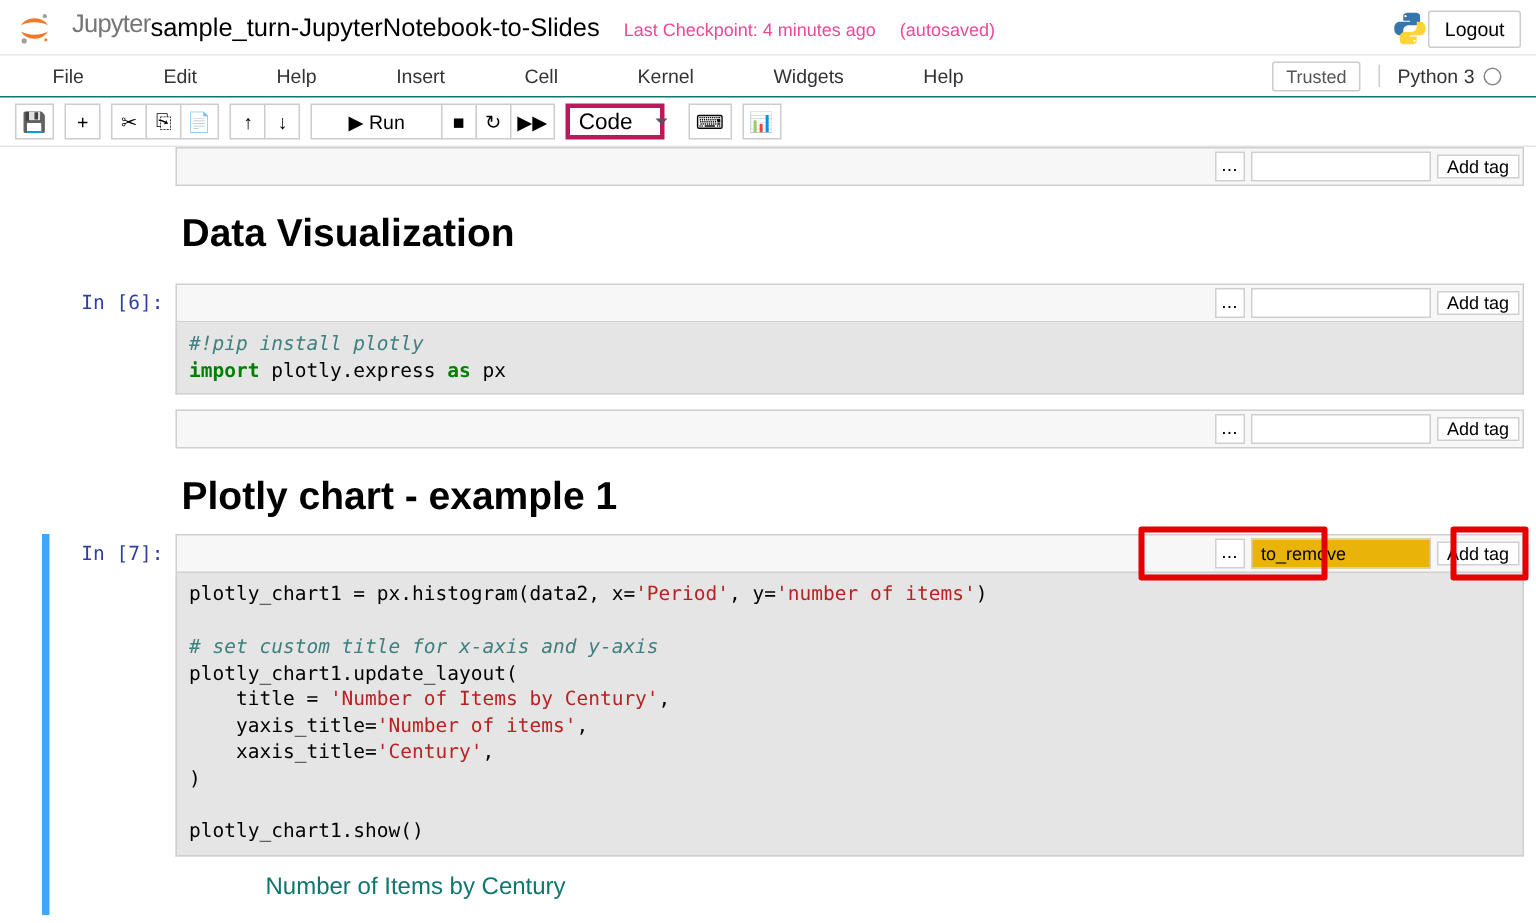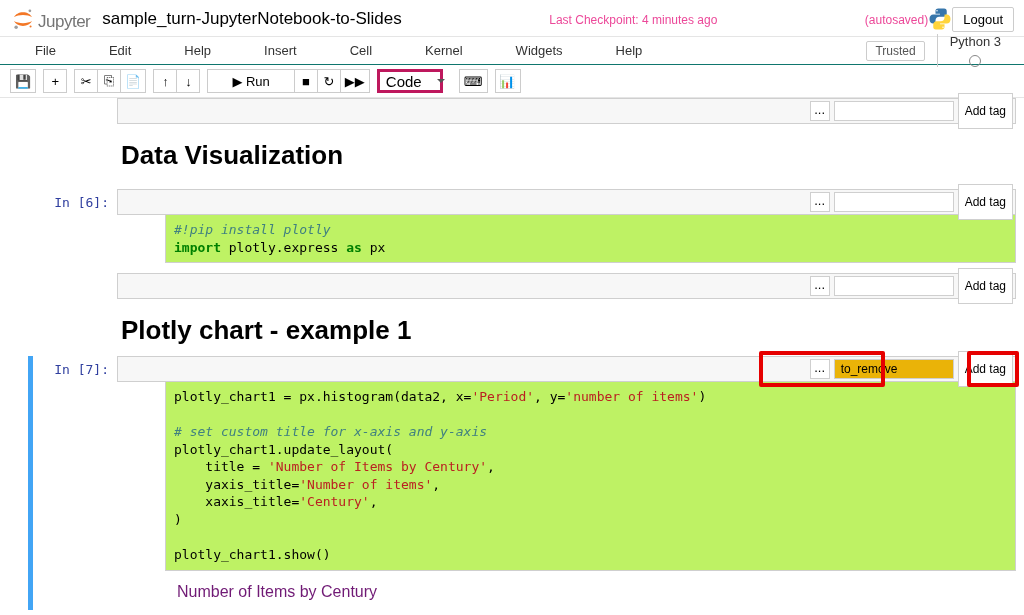--- a/index.html
+++ b/index.html
@@ -1,59 +1,59 @@
 <!DOCTYPE html>
 <html><head>
 <meta charset="utf-8">
 <style>
 * { box-sizing: border-box; margin: 0; padding: 0; }
 body { font-family: "Helvetica Neue", Helvetica, Arial, sans-serif; font-size: 13px; color: #000; background: #fff; width: 1024px; }
 .header { display: flex; align-items: center; padding: 6px 10px 4px 10px; border-bottom: 1px solid #e5e5e5; }
-.logo { display: flex; align-items: flex-end; gap: 2px; }
+.logo { display: flex; align-items: flex-start; gap: 12px; }
 .logo-icon { width: 26px; height: 26px; display:flex; align-items:center; justify-content:center;}
 .logo-text { font-size: 17px; color: #757575; font-weight: 400; letter-spacing: -0.5px; }
-.title-area { margin-left: 12px; font-size: 17px; color: #000; display: flex; align-items: baseline; gap: 6px; flex:1;justify-content:space-between; }
+.title-area { font-size: 17px; color: #000; display: flex; align-items: baseline; gap: 16px; flex:1; }
 .nb-name { color: #000; }
 .checkpoint { font-size: 12px; color: #ec4899; }
 .header-right { display:flex; align-items:center; }
 .py-icon { width:24px; height:24px; display:flex; align-items:center; justify-content:center;}
 .logout-btn { border:1px solid #ccc; background:#fff; padding:4px 10px; font-size:13px; border-radius:2px; cursor:pointer;}
 .menubar { display:flex; align-items:center; padding: 0 23px; border-bottom:1px solid #0f766e; font-size:13px; height:28px;gap:29px;}
 .menubar .menu-item { padding: 4px 12px; cursor:pointer; color:#333;}
 .menubar-right { margin-left:auto; display:flex; align-items:center; gap:12px;}
 .trusted { border:1px solid #ccc; padding:2px 8px; font-size:12px; color:#555; border-radius:2px;}
-.kernel-name { font-size:13px; color:#333; border-left:1px solid #ccc; padding-left:12px; display:flex; align-items:center; gap:6px;flex-direction:column;}
+.kernel-name { font-size:13px; color:#333; border-left:1px solid #ccc; padding-left:12px; display:flex; align-items:center; gap:6px;}
 .kernel-indicator { width:12px; height:12px; border:1px solid #888; border-radius:50%; }
 .toolbar { display:flex; align-items:center; padding:4px 10px; border-bottom:1px solid #e5e5e5; gap:0;}
 .tool-btn { border:1px solid #ccc; background:#fff; height:24px; min-width:24px; display:flex; align-items:center; justify-content:center; font-size:13px; margin-right:-1px; cursor:pointer; padding:0 4px;}
 .tool-group { display:flex; margin-right:8px;}
 .cell-type-select { border:3px solid #be185d; height:24px; font-size:15px; padding:0 18px 0 6px; margin-right:8px; background:#fff; appearance:none; position:relative;}
 .select-wrap { position:relative; display:inline-block; margin-right:8px;}
 .select-wrap::after { content:''; position:absolute; right:6px; top:10px; border-left:4px solid transparent; border-right:4px solid transparent; border-top:4px solid #555; pointer-events:none;}
 .notebook-container { padding: 0; }
 .cell-row { display:flex; position:relative; }
 .prompt-col { width:117px; text-align:right; padding:6px 8px 0 0; font-family: monospace; font-size:13px; color:#303F9F;}
 .prompt-col .in { color:#303F9F;}
 .cell-body { flex:1; margin-right:8px;}
 .tag-bar { background:#f7f7f7; border:1px solid #cfcfcf; height:26px; display:flex; align-items:center; justify-content:flex-end; padding:0 2px; gap:4px; }
 .tag-bar .dots { border:1px solid #cfcfcf; background:#fff; height:20px; min-width:20px; display:flex; align-items:center; justify-content:center; font-size:13px; cursor:pointer; padding-bottom:4px;}
 .tag-input { border:1px solid #cfcfcf; height:20px; width:120px; padding:0 4px; font-size:12px;}
-.add-tag-btn { border:1px solid #cfcfcf; background:#fff; height:36px; padding:0 6px; font-size:12px; cursor:pointer;}
+.add-tag-btn { border:1px solid #cfcfcf; background:#fff; height:16px; padding:0 6px; font-size:12px; cursor:pointer;}
 .tag-chip { border:1px solid #cfcfcf; background:#eab308; height:20px; padding:0 6px; font-size:12px; display:flex; align-items:center;}
 .input-area { border:1px solid #cfcfcf; border-top:none; background:#f7f7f7; padding:6px 8px; font-family: monospace; font-size:13px; line-height:1.35; white-space:pre; overflow:hidden;}
 .md-heading { font-size:26px; font-weight:700; padding:12px 0 8px 4px;}
 .cell-wrapper { margin-bottom:10px; }
 .selected-marker { position:absolute; left:28px; top:0; bottom:0; width:5px; background:#42A5F5; }
 .highlight-box { position:absolute; border:4px solid #e60000; border-radius:2px; pointer-events:none;}
 .code .c { color:#408080; font-style:italic;}
 .code .kn { color:#008000; font-weight:bold;}
 .code .s { color:#BA2121;}
 .chart-area { padding:12px 0 0 60px; }
-.chart-title { font-size:16px; color:#701a75; margin-bottom:9px; margin-left:0;}
-.white-bg { background:#bef264;margin-left:48px;}
+.chart-title { font-size:16px; color:#0f766e; margin-bottom:9px; margin-left:0;}
+.white-bg { background:#e5e5e5;}
 </style>
 </head>
 <body>
 
 <div class="header">
   <div class="logo">
     <span class="logo-icon">
       <svg width="22" height="22" viewBox="0 0 32 32">
           <path fill="#F37726" d="M16 6c6 0 11 3 13 7-3-2-8-3-13-3S6 11 3 13C5 9 10 6 16 6zm0 20c-6 0-11-3-13-7 3 2 8 3 13 3s10-1 13-3c-2 4-7 7-13 7z"></path>
           <circle cx="26" cy="4" r="2" fill="#9E9E9E"></circle>

